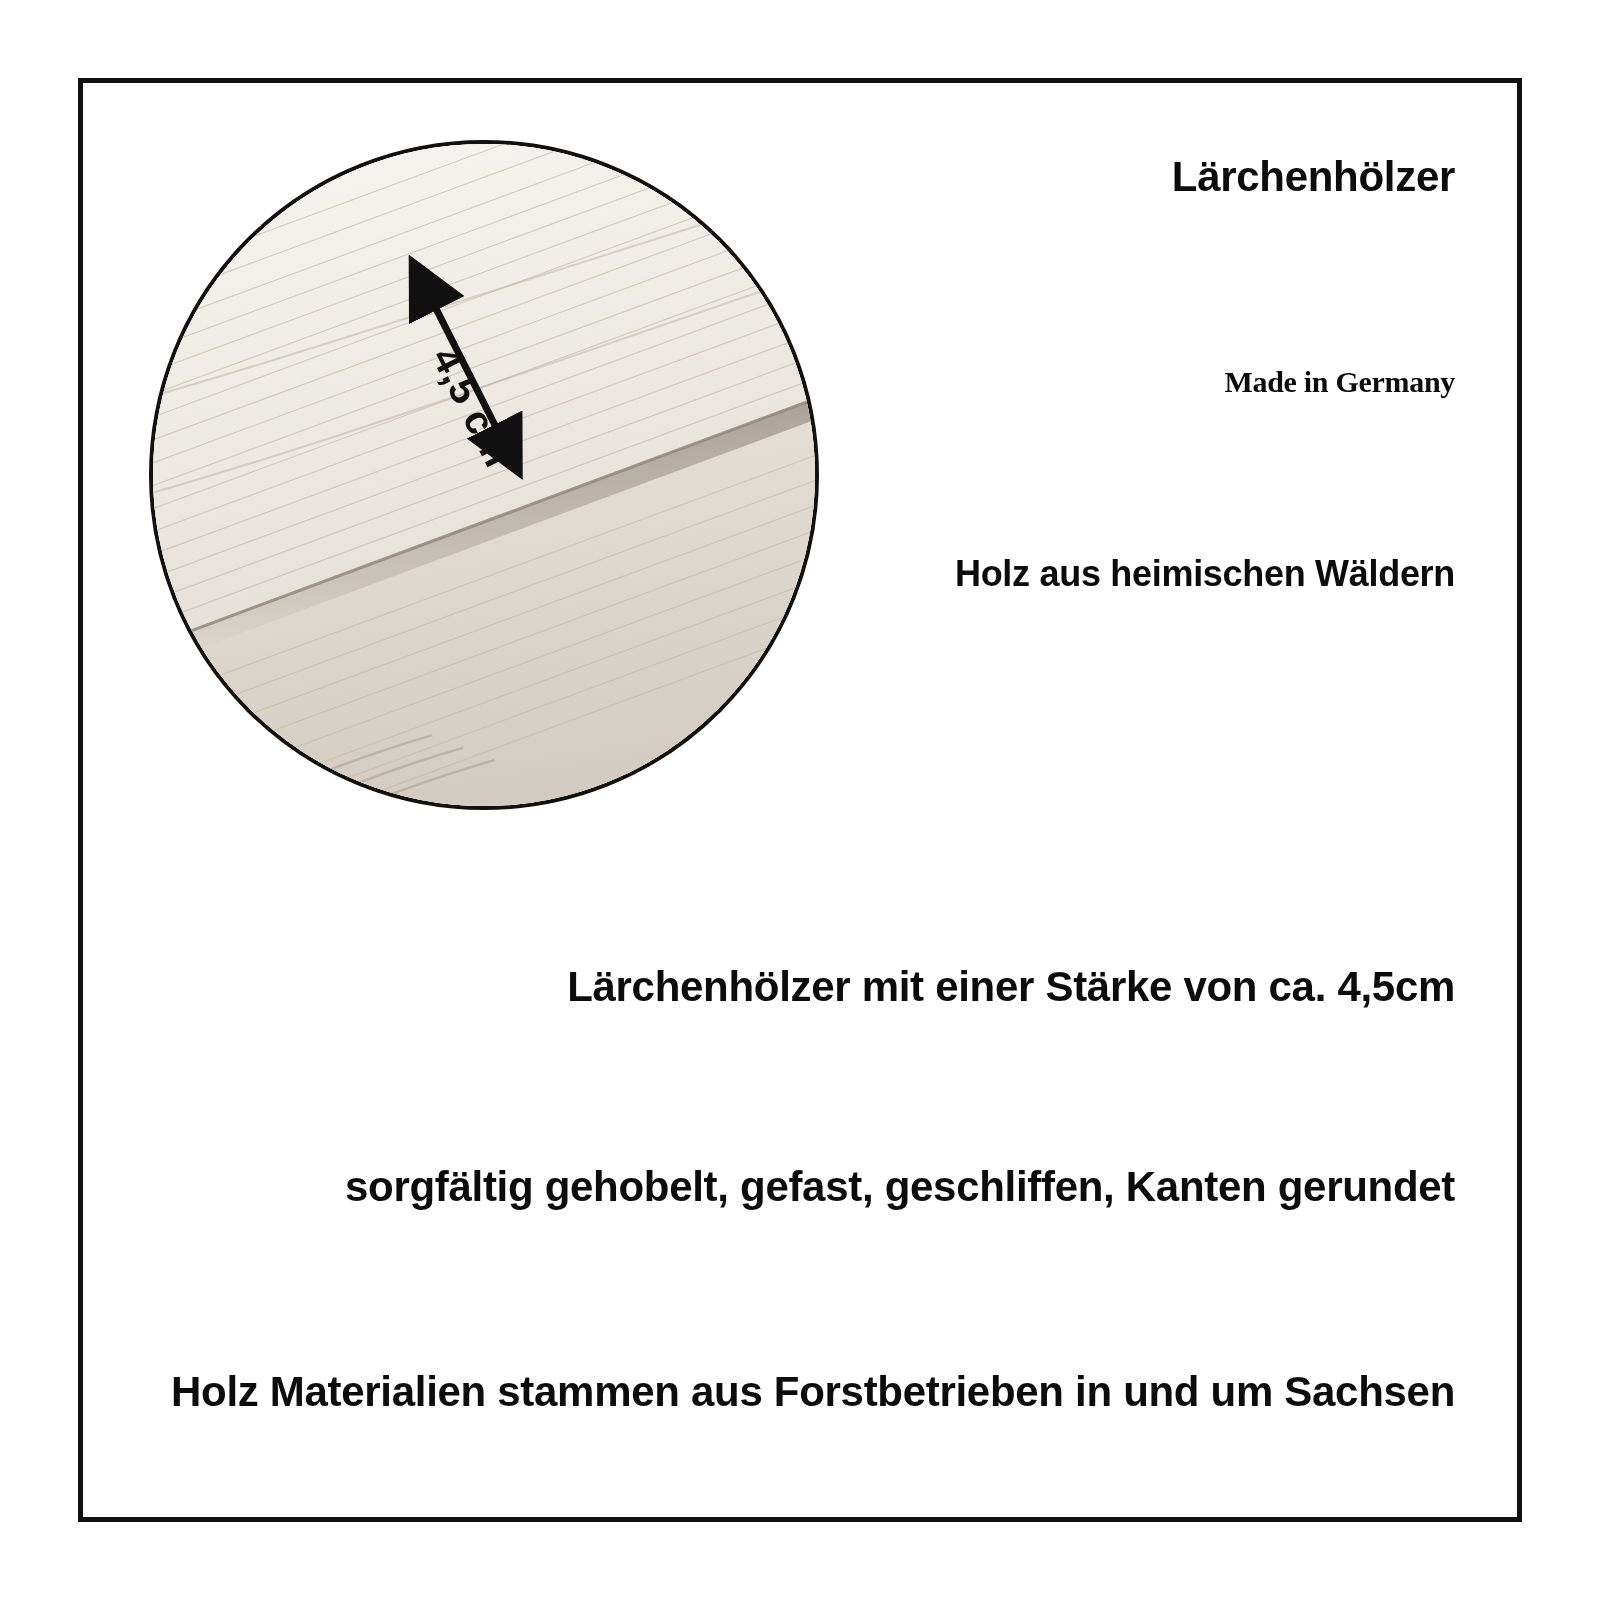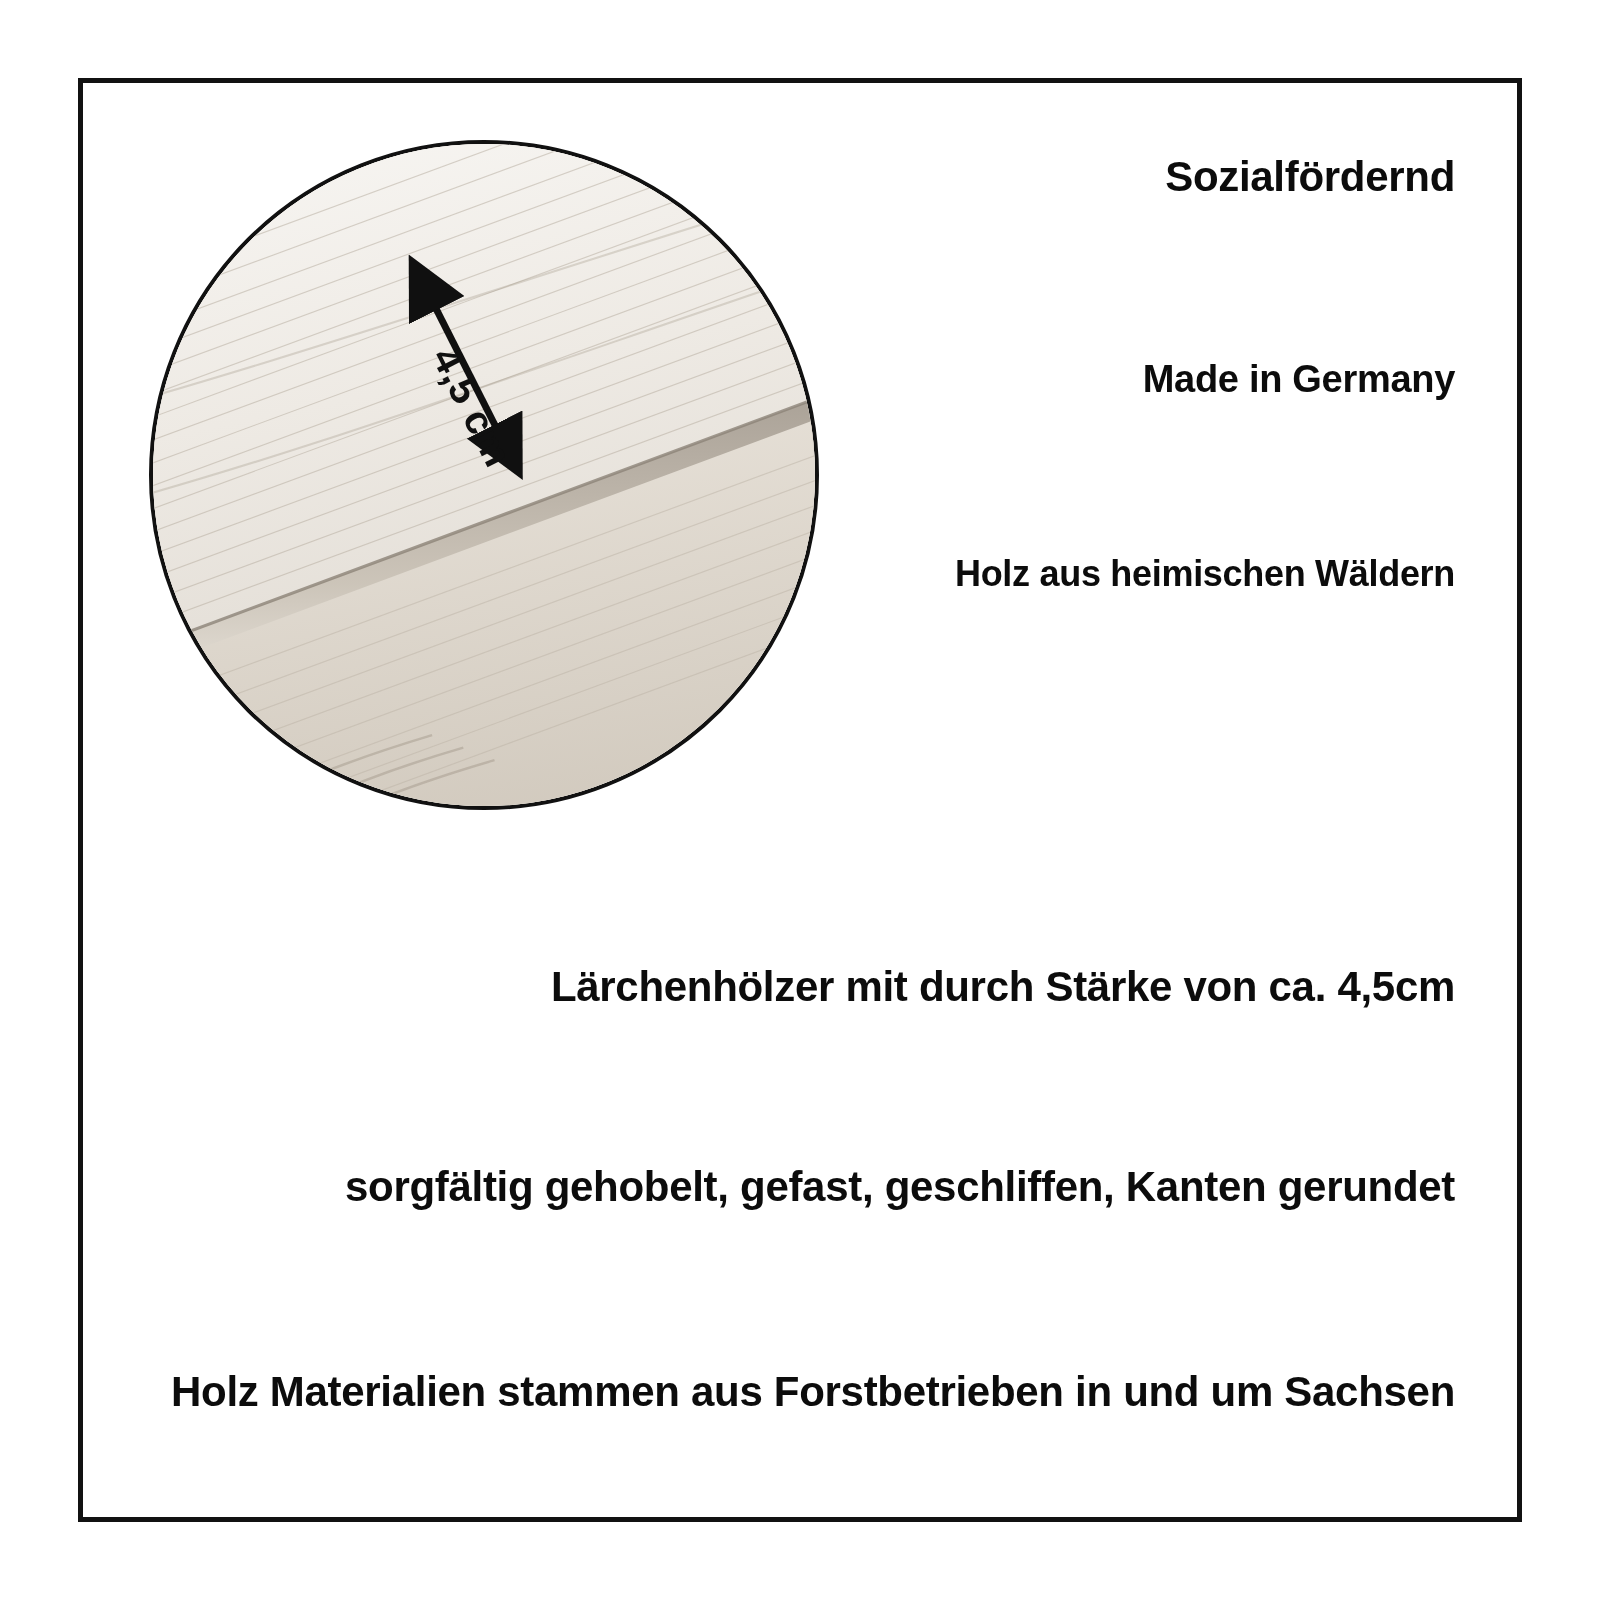--- a/index.html
+++ b/index.html
@@ -79,21 +79,21 @@
   .line {
     position: absolute;
     right: 62px;
     text-align: right;
     color: #0c0c0c;
     font-weight: bold;
     white-space: nowrap;
     letter-spacing: -0.3px;
   }
   .l0 { top: 70px;   font-size: 42px; }
-  .l1 { top: 275px;  font-size: 38px; }
+  .l1 { top: 282px;  font-size: 30px; font-family: Liberation Serif, serif; }
   .l2 { top: 470px;  font-size: 36px; }
   .l3 { top: 672px;  font-size: 42px; }
   .l4 { top: 880px;  font-size: 42px; }
   .l5 { top: 1080px; font-size: 42px; }
   .l6 { top: 1285px; font-size: 42px; }
 </style>
 </head>
 <body>
 
 <div class="poster">
@@ -199,21 +199,21 @@
           <path d="M0,0 L9,4.5 L0,9 Z" fill="#101010"></path>
         </marker>
       </defs>
       <line x1="273" y1="140" x2="360" y2="312" stroke="#101010" stroke-width="7" marker-start="url(#arrTail)" marker-end="url(#arrHead)"></line>
     </svg>
 
     <div class="dim-label">4,5 cm</div>
   </div>
 
   <div class="lines">
-    <div class="line l0">Sozialfördernd</div>
+    <div class="line l0">Lärchenhölzer</div>
     <div class="line l1">Made in Germany</div>
     <div class="line l2">Holz aus heimischen Wäldern</div>
-    <div class="line l4">Lärchenhölzer mit durch Stärke von ca. 4,5cm</div>
+    <div class="line l4">Lärchenhölzer mit einer Stärke von ca. 4,5cm</div>
     <div class="line l5">sorgfältig gehobelt, gefast, geschliffen, Kanten gerundet</div>
     <div class="line l6">Holz Materialien stammen aus Forstbetrieben in und um Sachsen</div>
   </div>
 
 </div>
 
 </body></html>

